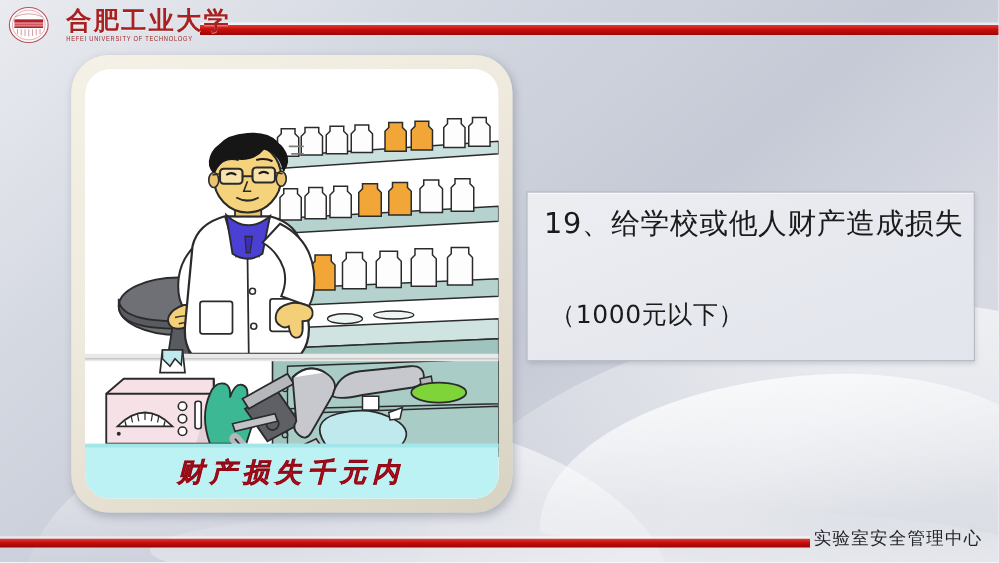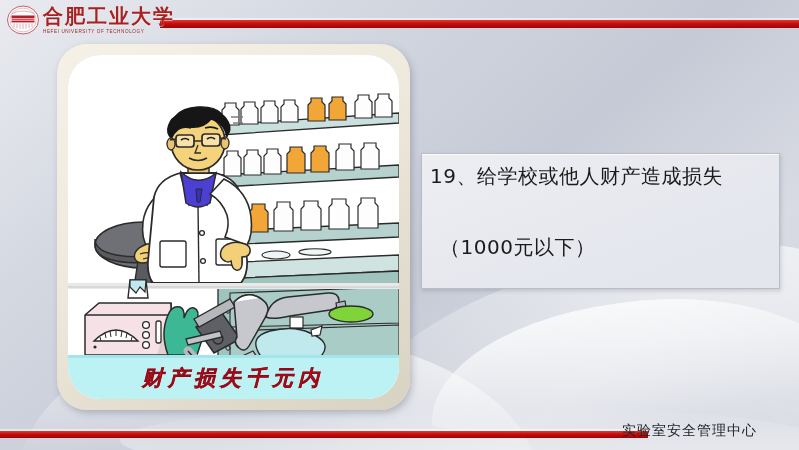--- a/index.html
+++ b/index.html
@@ -55,21 +55,21 @@
   .header {
     position: absolute;
     left: 0; top: 0;
     width: 799px; height: 52px;
   }
   .logo-wrap {
     position: absolute;
     left: 6px; top: 3px;
     display: flex;
     align-items: center;
-    gap: 3px;
+    gap: 13px;
     z-index: 5;
   }
   .seal {
     width: 34px; height: 34px;
     flex: 0 0 34px;
     position: relative;
   }
   .logo-text {
     display: flex;
     flex-direction: column;
@@ -114,21 +114,21 @@
     left: 57px; top: 44px;
     width: 353px; height: 366px;
     border-radius: 30px;
     background: linear-gradient(150deg, #f5f1e6 0%, #efeade 40%, #d8d2c2 100%);
     box-shadow: 2px 3px 7px rgba(90,95,110,.35);
     padding: 11px;
     box-sizing: border-box;
   }
   .frame-inner {
     width: 100%; height: 100%;
-    border-radius: 32px;
+    border-radius: 20px;
     background: #ffffff;
     box-shadow: inset 0 0 0 1px #ddd8cc, inset 1px 2px 4px rgba(0,0,0,.10);
     overflow: hidden;
     position: relative;
   }
   .illus {
     position: absolute;
     inset: 0;
     display: block;
   }
@@ -150,22 +150,22 @@
     white-space: nowrap;
   }
   .tp-title {
     text-align: center;
     color: #e8112d;
     font-size: 21px;
     letter-spacing: 1px;
     margin: 3px 0 8px 0;
   }
   .tp-body1 {
-    font-size: 20px;
-    text-align: left;
+    font-size: 23px;
+    text-align: right;
     letter-spacing: 0.5px;
     margin: 0 0 9px 0;
   }
   .tp-body2 {
     font-size: 20px;
     padding-left: 10px;
     letter-spacing: 0.5px;
     margin-top: 44px;
   }
 
@@ -177,21 +177,21 @@
     background: linear-gradient(180deg, #e23c31 0%, #c60d0d 45%, #9a0505 100%);
   }
   .footer-bar-shine {
     position: absolute;
     left: 0; top: 429px;
     width: 648px; height: 2px;
     background: rgba(255,255,255,.5);
   }
   .footer-text {
     position: absolute;
-    left: 622px; top: 422px;
+    left: 651px; top: 422px;
     font-family: "DejaVu Sans", "Liberation Sans", sans-serif;
     font-size: 14px;
     color: #23252b;
     letter-spacing: 1px;
     white-space: nowrap;
   }
 </style>
 </head>
 <body>
 

